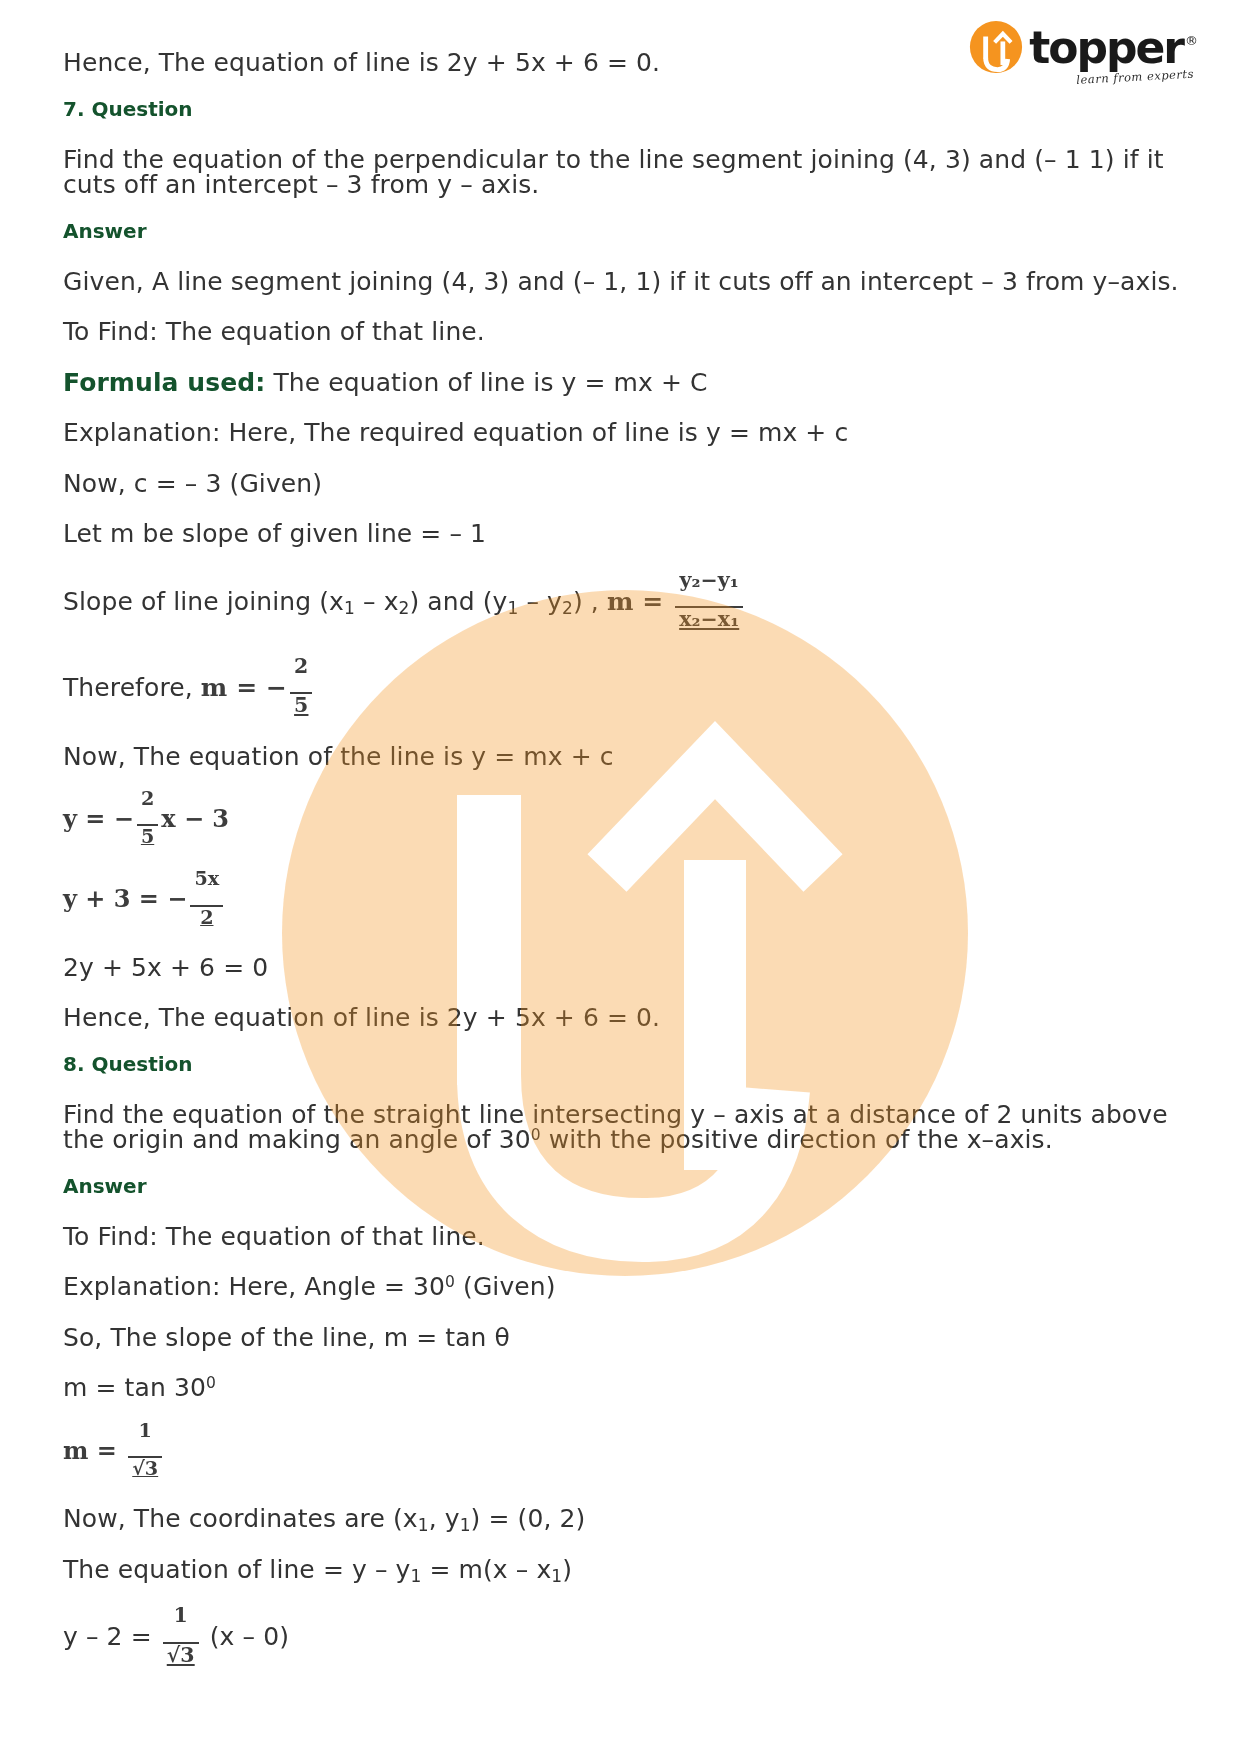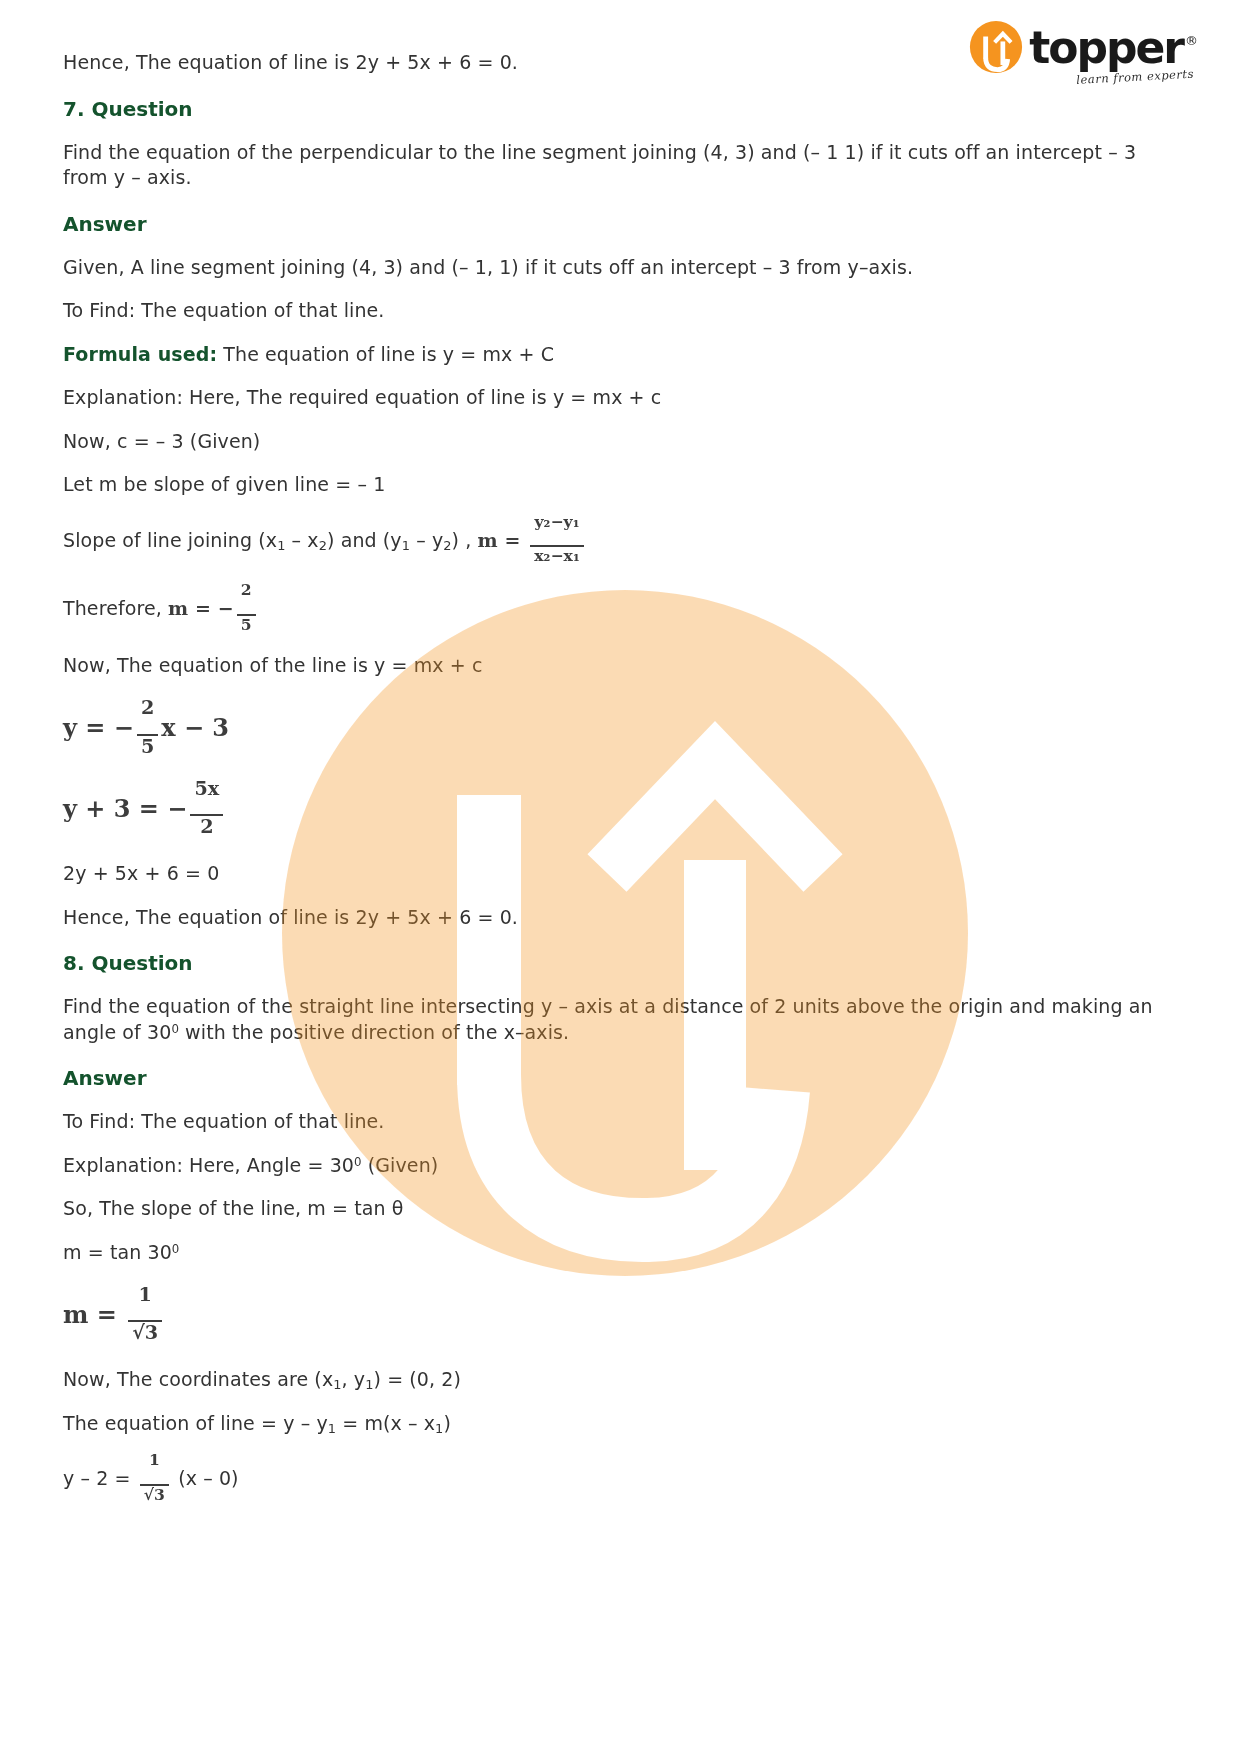--- a/index.html
+++ b/index.html
@@ -21,37 +21,37 @@
   }
   .logo-reg { font-size:13px; font-weight:normal; color:#1a1a1a; vertical-align:18px; letter-spacing:0; margin-left:2px; }
   .logo-tagline {
     position:absolute; right:4px; top:56px; width:200px; text-align:right;
     font-family:"DejaVu Serif","Liberation Serif",serif; font-style:italic;
     font-size:11.5px; color:#2e2e2e; letter-spacing:0.5px; transform:rotate(-3deg);
   }
 
   
   .doc { position:absolute; left:63px; top:50px; width:1122px; }
-  .blk { margin-top:18px; }
+  .blk { margin-top:25px; }
   .blk:first-child { margin-top:0; }
-  .p  { font-size:19px; line-height:25.5px; letter-spacing:0.1px; }
+  .p  { font-size:25px; line-height:25.5px; letter-spacing:0.1px; }
   .h  { font-size:20px;  line-height:26px; font-weight:bold; color:#1c1c1c; margin-top:20px; }
   .math-line { margin-top:22px; margin-bottom:22px; font-size:24px; line-height:30px; }
   .bold { font-weight:bold; color:#14532d; }
   .mser { font-family:"DejaVu Serif","Liberation Serif",serif; font-weight:bold; color:#3d3d3d; }
   sub.ss { font-size:0.68em; vertical-align:-0.25em; line-height:0; }
   sup.ss { font-size:0.62em; vertical-align:0.5em; line-height:0; }
 
   .frac {
     display:inline-block; vertical-align:middle; text-align:center;
     font-family:"DejaVu Serif","Liberation Serif",serif; font-weight:bold; color:#3d3d3d;
     font-size:0.82em; line-height:1.05; margin:0 3px; transform:translateY(-2px);
   }
   .frac .num { display:block; padding:0 4px 15px; border-bottom:2px solid #3d3d3d; }
-  .frac .den { display:block; padding:1px 4px 0; }
+  .frac .den { display:block; padding:1px 4px 0;text-decoration:underline; }
   .math-line .frac { font-size:0.8em; }
 
   
   .wm { position:absolute; left:0; top:0; z-index:5; pointer-events:none; }
 </style>
 </head>
 <body>
 
 <div class="page">
 

